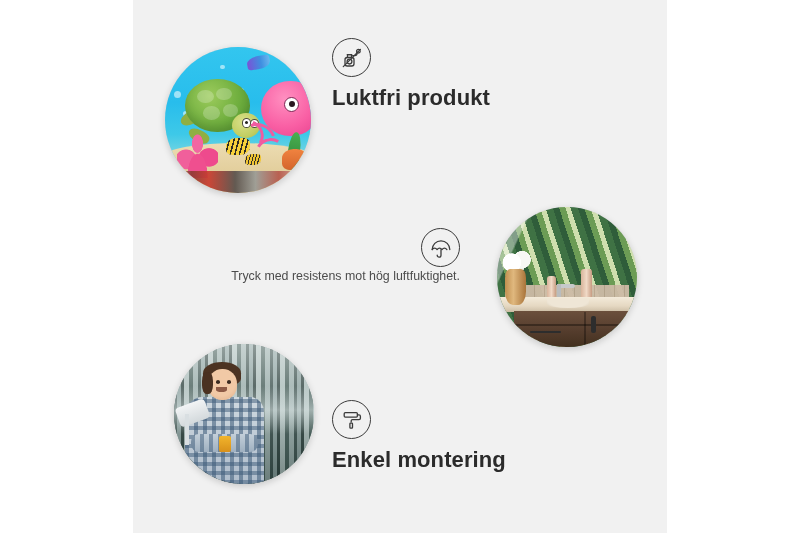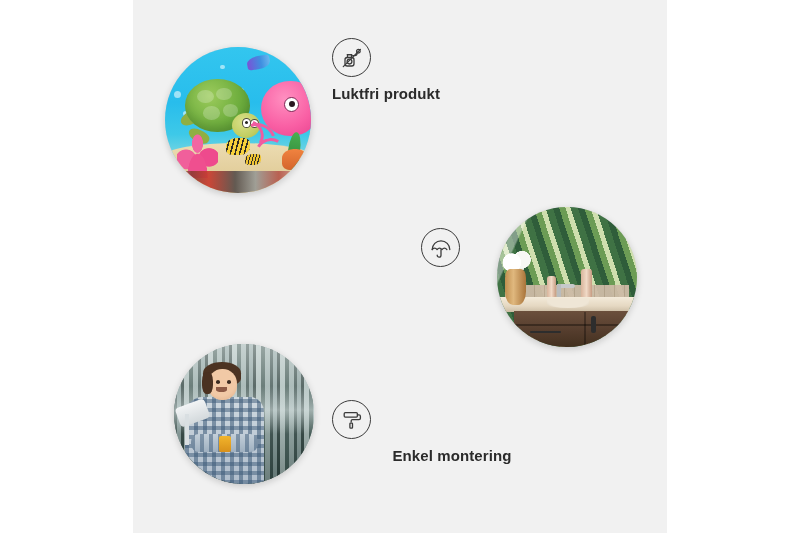--- a/index.html
+++ b/index.html
@@ -276,21 +276,21 @@
   .icon-circle {
     width: 39px; height: 39px;
     border: 1.6px solid #3b3b3b;
     border-radius: 50%;
     box-sizing: border-box;
     display: flex; align-items: center; justify-content: center;
   }
   .icon-circle svg { display: block; }
 
   .feat-title {
-    font-size: 15px;
+    font-size: 22px;
     font-weight: bold;
     color: #2b2b2b;
     letter-spacing: .1px;
     margin: 8px 0 5px 0;
     line-height: 1.2;
   }
   .feat-desc {
     font-size: 12.4px;
     color: #4c4c4c;
     line-height: 1.55;
@@ -300,21 +300,21 @@
   
   #feature-odourless { left: 332px; top: 38px; width: 292px; }
 
   
   #feature-waterproof { left: 214px; top: 228px; width: 246px; text-align: right; }
   #feature-waterproof .icon-circle { margin-left: auto; }
   #feature-waterproof .feat-title { font-size: 17px; }
   #feature-waterproof .feat-desc { font-size: 12.4px; }
 
   
-  #feature-easy-mount { left: 332px; top: 400px; width: 240px; text-align: center; }
+  #feature-easy-mount { left: 332px; top: 400px; width: 240px; }
 </style>
 </head>
 <body>
 
 <div id="page">
 
   <div id="panel"></div>
 
   <div class="photo-circle" id="tile-ocean">
     <div class="scene">
@@ -417,20 +417,21 @@
   </div>
 
   <div class="feature" id="feature-waterproof">
     <div class="icon-circle">
       <svg width="24" height="24" viewBox="0 0 24 24" fill="none" stroke="#3b3b3b" stroke-width="1.3" stroke-linecap="round" stroke-linejoin="round">
         <path d="M3.2 13.6a8.8 8.8 0 0 1 17.6 0"></path>
         <path d="M3.2 13.6c1.5-2 3.4-2 4.9 0 1.5-2 3.4-2 4.9 0 1.5-2 3.4-2 4.9 0"></path>
         <path d="M12 13.6v5.6a1.9 1.9 0 0 1-3.8 0"></path>
       </svg>
     </div>
+    <p class="feat-desc">Tryck med resistens mot hög luftfuktighet.</p>
   </div>
 
   <div class="feature" id="feature-easy-mount">
     <div class="icon-circle">
       <svg width="24" height="24" viewBox="0 0 24 24" fill="none" stroke="#3b3b3b" stroke-width="1.3" stroke-linecap="round" stroke-linejoin="round">
         <rect x="4.2" y="4.6" width="13.2" height="4.6" rx="1.1"></rect>
         <path d="M17.4 6.9h1.6a1.4 1.4 0 0 1 1.4 1.4v1.9a1.4 1.4 0 0 1-1.4 1.4h-6.6a1.2 1.2 0 0 0-1.2 1.2v1.1"></path>
         <rect x="9.9" y="15.1" width="2.6" height="5.1" rx="0.7"></rect>
       </svg>
     </div>

